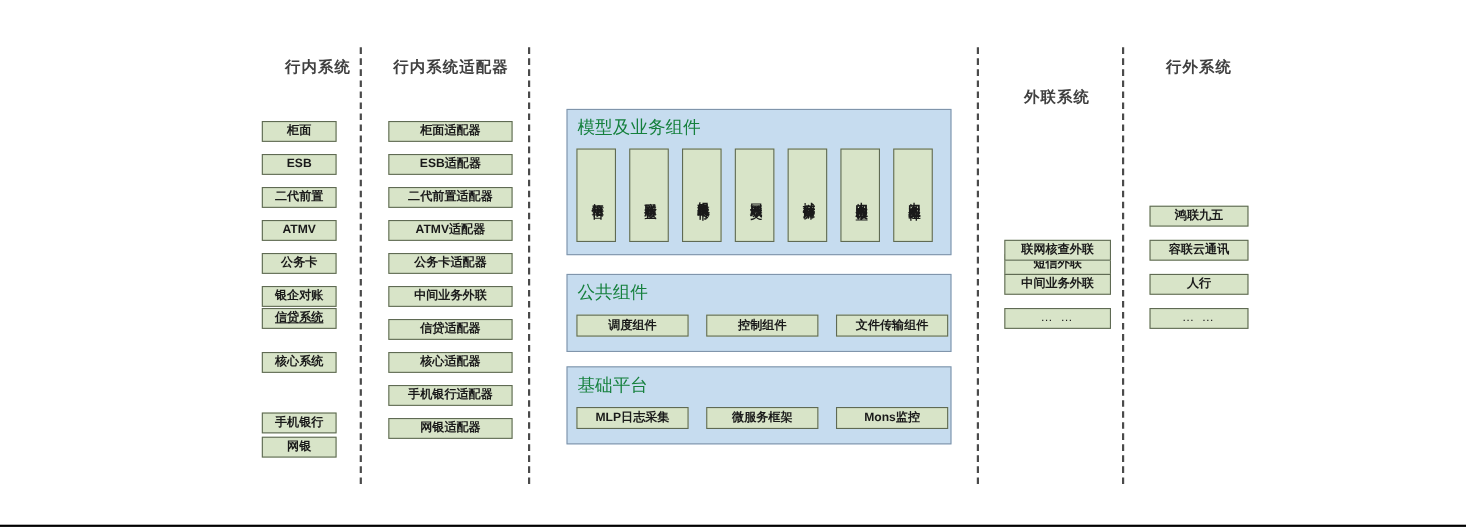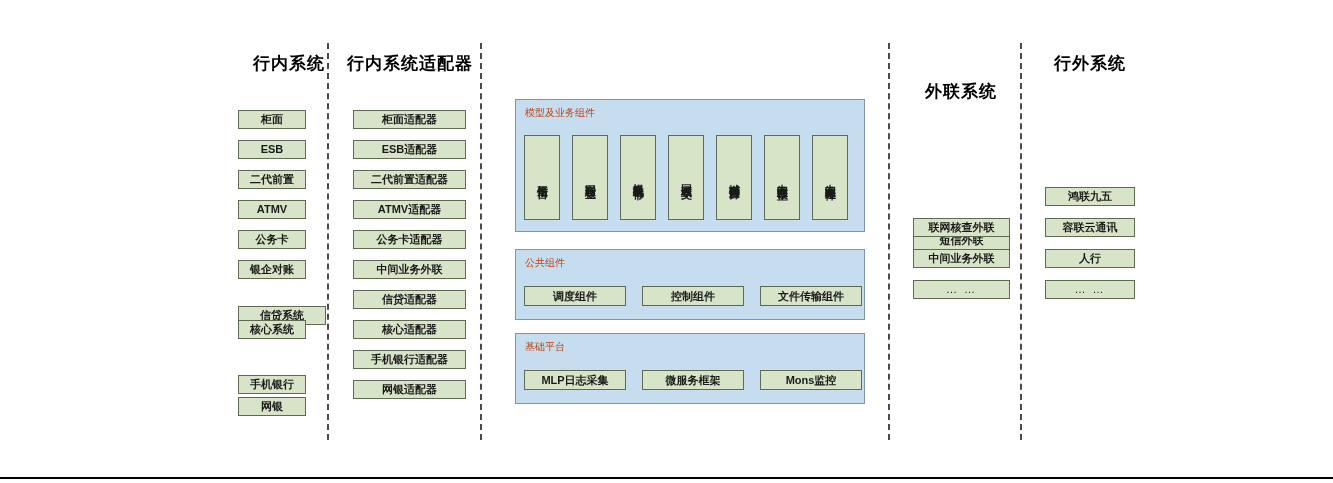--- a/index.html
+++ b/index.html
@@ -9,23 +9,23 @@
     font-family:"Liberation Sans","DejaVu Sans",sans-serif;
     position:relative;
     overflow:hidden;
     color:#333333;
   }
   #canvas{position:absolute;left:0;top:0;width:1333px;height:483px;}
 
   
   .col-title{
     position:absolute;
-    font-size:17px;
+    font-size:14px;
     font-weight:bold;
-    color:#000000;
+    color:#404040;
     text-align:center;
     white-space:nowrap;
     letter-spacing:1px;
   }
 
   
   .divider{
     position:absolute;
     width:0;
     border-left:2px dashed #4a4a4a;
@@ -61,22 +61,22 @@
   .panel{
     position:absolute;
     background:#c6dcef;
     border:1px solid #8095ab;
     box-sizing:border-box;
   }
   .panel-label{
     position:absolute;
     left:10px;
     top:7px;
-    font-size:10px;
-    color:#c2410c;
+    font-size:16px;
+    color:#15803d;
     white-space:nowrap;
   }
 
   
   .bottom-rule{
     position:absolute;
     left:0;
     width:1333px;
     height:0;
     border-top:2px solid #000000;
@@ -90,21 +90,21 @@
     <div class="divider" style="left: 480px; top: 43px; height: 397px;"></div>
     <div class="divider" style="left: 888px; top: 43px; height: 397px;"></div>
     <div class="divider" style="left: 1020px; top: 43px; height: 397px;"></div>
     <div class="col-title" style="left: 234px; top: 52px; width: 110px;">行内系统</div>
     <div class="node" style="left: 238px; top: 110px; width: 68px; height: 19px;">柜面</div>
     <div class="node" style="left: 238px; top: 140px; width: 68px; height: 19px;">ESB</div>
     <div class="node" style="left: 238px; top: 170px; width: 68px; height: 19px;">二代前置</div>
     <div class="node" style="left: 238px; top: 200px; width: 68px; height: 19px;">ATMV</div>
     <div class="node" style="left: 238px; top: 230px; width: 68px; height: 19px;">公务卡</div>
     <div class="node" style="left: 238px; top: 260px; width: 68px; height: 19px;">银企对账</div>
-    <div class="node" style="left: 238px; top: 306px; width: 88px; height: 19px; text-decoration: underline;">信贷系统</div>
+    <div class="node" style="left: 238px; top: 280px; width: 68px; height: 19px; text-decoration: underline;">信贷系统</div>
     <div class="node" style="left: 238px; top: 320px; width: 68px; height: 19px;">核心系统</div>
     <div class="node" style="left: 238px; top: 350px; width: 68px; height: 19px; margin-top: 25px;">手机银行</div>
     <div class="node" style="left: 238px; top: 397px; width: 68px; height: 19px;">网银</div>
     <div class="col-title" style="left: 343px; top: 52px; width: 134px;">行内系统适配器</div>
     <div class="node" style="left: 353px; top: 110px; width: 113px; height: 19px;">柜面适配器</div>
     <div class="node" style="left: 353px; top: 140px; width: 113px; height: 19px;">ESB适配器</div>
     <div class="node" style="left: 353px; top: 170px; width: 113px; height: 19px;">二代前置适配器</div>
     <div class="node" style="left: 353px; top: 200px; width: 113px; height: 19px;">ATMV适配器</div>
     <div class="node" style="left: 353px; top: 230px; width: 113px; height: 19px;">公务卡适配器</div>
     <div class="node" style="left: 353px; top: 260px; width: 113px; height: 19px;">中间业务外联</div>

